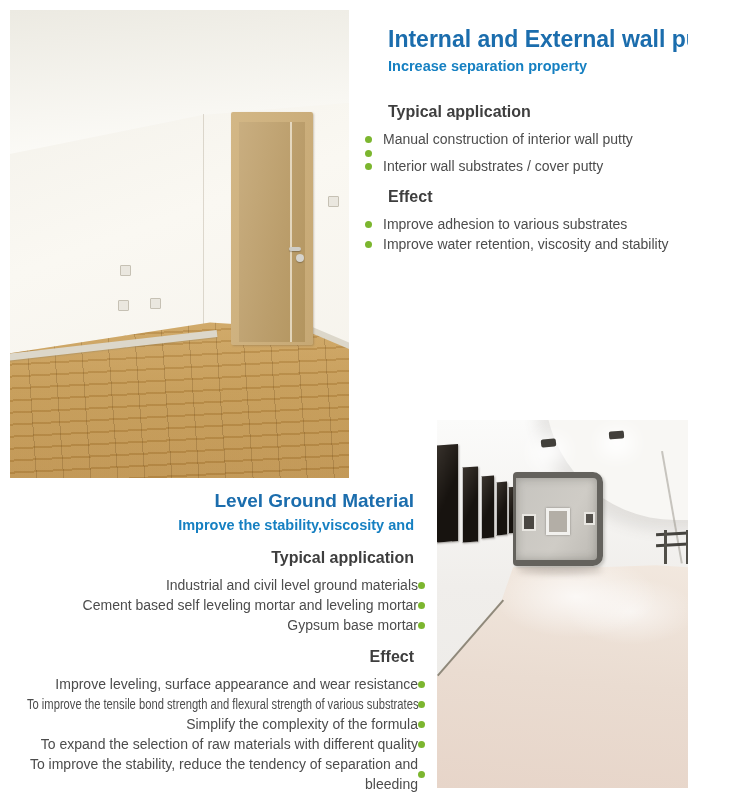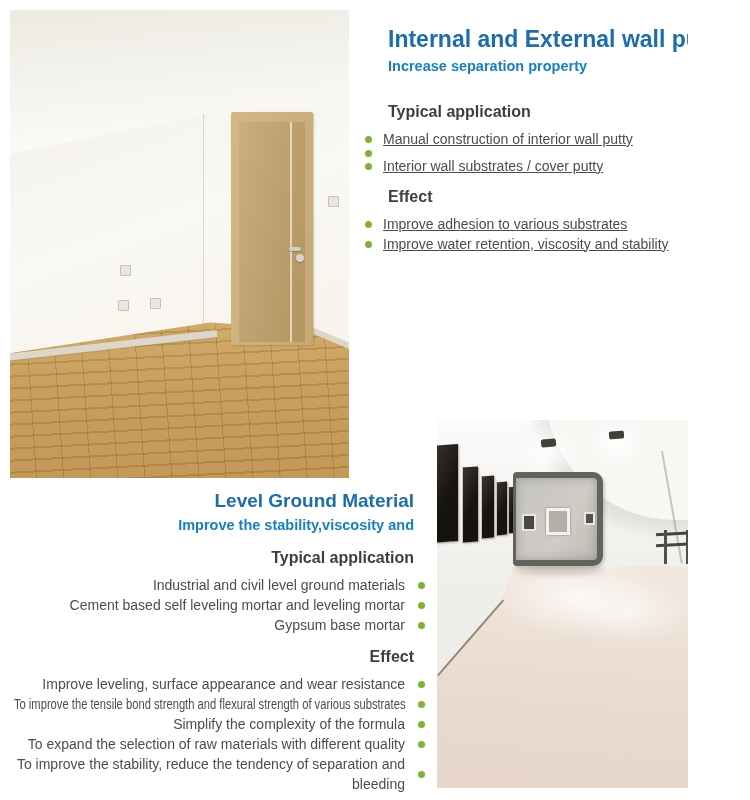--- a/index.html
+++ b/index.html
@@ -45,33 +45,33 @@
 
   
   .putty-section{position:absolute;left:388px;top:27px;width:355px;}
   .sec-title{font-weight:700;color:var(--title-blue,#1b6dad);font-size:23px;line-height:25px;margin:0;}
   .sec-subtitle{font-weight:700;color:var(--subtitle-blue,#1680c2);font-size:14.5px;line-height:16px;margin-top:6px;}
   .sub-heading{font-weight:700;color:var(--heading-gray,#3e3e3e);font-size:16px;line-height:18px;margin:0;}
   .putty-section .sub-heading.typical{margin-top:29px;}
   .putty-section .sub-heading.effect{margin-top:12px;}
   ul.plain{list-style:none;margin:9px 0 0 0;padding:0;}
   ul.plain li{display:flex;align-items:center;gap:11px;font-size:14px;line-height:19.5px;
-              color:var(--text-gray,#4c4c4c);text-decoration:underline;}
+              color:var(--text-gray,#4c4c4c);}
   .dot{flex:0 0 auto;width:7px;height:7px;border-radius:50%;background:var(--bullet-green,#7cb62f);}
   .putty-section ul.plain{margin-left:-23px;}
 
   
   .level-section{position:absolute;left:0;top:487px;width:425px;text-align:right;}
   .level-section .sec-title{font-size:19px;line-height:27px;padding-right:11px;}
   .level-section .sec-subtitle{font-size:14.5px;line-height:16px;margin-top:3px;padding-right:11px;}
   .level-section .sub-heading{padding-right:11px;}
   .level-section .sub-heading.typical{margin-top:16px;}
   .level-section .sub-heading.effect{margin-top:13px;}
   ul.plain-r{list-style:none;margin:8px 0 0 0;padding:0;}
-  ul.plain-r li{display:flex;align-items:center;justify-content:flex-end;gap:13px;
+  ul.plain-r li{display:flex;align-items:center;justify-content:flex-end;gap:0;
                 font-size:14px;line-height:20px;color:var(--text-gray,#4c4c4c);}
   .narrow{transform:scaleX(.8);transform-origin:right center;white-space:nowrap;}
 
   
   .gallery-photo{position:absolute;left:437px;top:420px;width:308px;height:368px;overflow:hidden;
                  background:linear-gradient(180deg,#fbfbfa,#f0eeeb 45%,#eceae6);}
   .gal-beam{position:absolute;right:-50px;top:-70px;width:250px;height:170px;border-radius:0 0 0 130px;
             background:#f8f7f4;box-shadow:-10px 10px 14px rgba(90,85,75,.12);}
   .gal-spotlight{position:absolute;width:15px;height:8px;background:#42403b;border-radius:2px;
                  box-shadow:0 8px 18px 9px rgba(255,255,255,.95);}

